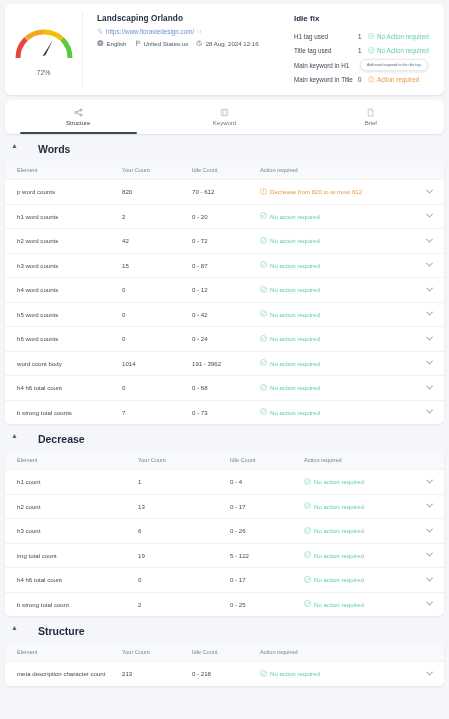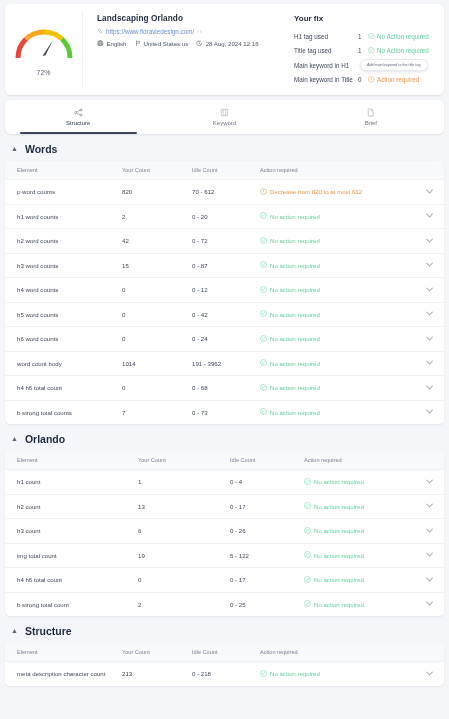--- a/index.html
+++ b/index.html
@@ -55,21 +55,21 @@
   .tab { flex:1; display:flex; flex-direction:column; align-items:center;
     justify-content:center; gap:2.5px; cursor:pointer;
     font-size:6px; color:#6b7485; position:relative; }
   .tab.active { color:#2f3b4e; }
   .tab.active:after { content:""; position:absolute; left:10%; right:10%;
     bottom:0; height:2px; background:#3b4557; border-radius:2px; }
   .tab .ticon { opacity:.75; display:flex; align-items:center; }
 
   
   .section { margin-top:9px; }
-  .sec-head { display:flex; align-items:center; gap:7px; padding:0 3px 6px 6px; }
+  .sec-head { display:flex; gap:20px; padding:0 3px 6px 6px; }
   .caret { font-size:7px; color:#5b6475; line-height:1; transform:translateY(-1px); }
   .sec-title { font-size:10.5px; font-weight:bold; color:#1f2a3c; }
 
   .table { background:#fff; border-radius:5px; overflow:hidden;
     box-shadow:0 1px 2px rgba(30,40,60,.08); }
   .thead { display:flex; background:#f7f9fb; height:18px; align-items:center;
     font-size:5.6px; color:#7a8292; }
   .trow { display:flex; height:24.5px; align-items:center;
     border-top:1px solid #f0f2f6; font-size:6.1px; color:#3f4858; }
   .c-el   { padding-left:12px; }
@@ -146,21 +146,21 @@
           <svg width="6.5" height="6.5" viewBox="0 0 12 12">
               <path d="M10.5 6 a4.5 4.5 0 1 1-1.6-3.4" stroke="#4a5364" stroke-width="1" fill="none" stroke-linecap="round"></path>
               <path d="M6 3.4 V6 l1.8 1.1" stroke="#4a5364" stroke-width=".9" fill="none" stroke-linecap="round"></path>
             </svg>
         </span>
         <span>28 Aug, 2024 12:16</span>
       </div>
     </div>
 
     <div class="qf-col">
-      <div class="qf-title">Your fix</div>
+      <div class="qf-title">Idle fix</div>
 
       <div class="qf-row">
         <span class="qf-label">H1 tag used</span>
         <span class="qf-count">1</span>
         <span class="qf-status ok">
           <span>
             <svg width="6.5" height="6.5" viewBox="0 0 14 14">
                 <circle cx="7" cy="7" r="6" stroke="#5fcf9c" stroke-width="1" fill="none"></circle>
                 <path d="M4.3 7.2 L6.2 9 L9.8 4.9" stroke="#5fcf9c" stroke-width="1.1" fill="none" stroke-linecap="round" stroke-linejoin="round"></path>
               </svg>
@@ -379,21 +379,21 @@
                 </svg></span>
               <span>No action required</span>
             </div>
             <div class="c-exp"><span class="chev"></span></div>
           </div>
         </div>
       </div>
       <div class="section">
         <div class="sec-head">
           <span class="caret">▲</span>
-          <span class="sec-title">Orlando</span>
+          <span class="sec-title">Decrease</span>
         </div>
         <div class="table e">
           <div class="thead">
             <div class="c-el">Element</div>
             <div class="c-your">Your Count</div>
             <div class="c-idle">Idle Count</div>
             <div class="c-act">Action required</div>
           </div>
           <div class="trow">
             <div class="c-el">h1 count</div>

